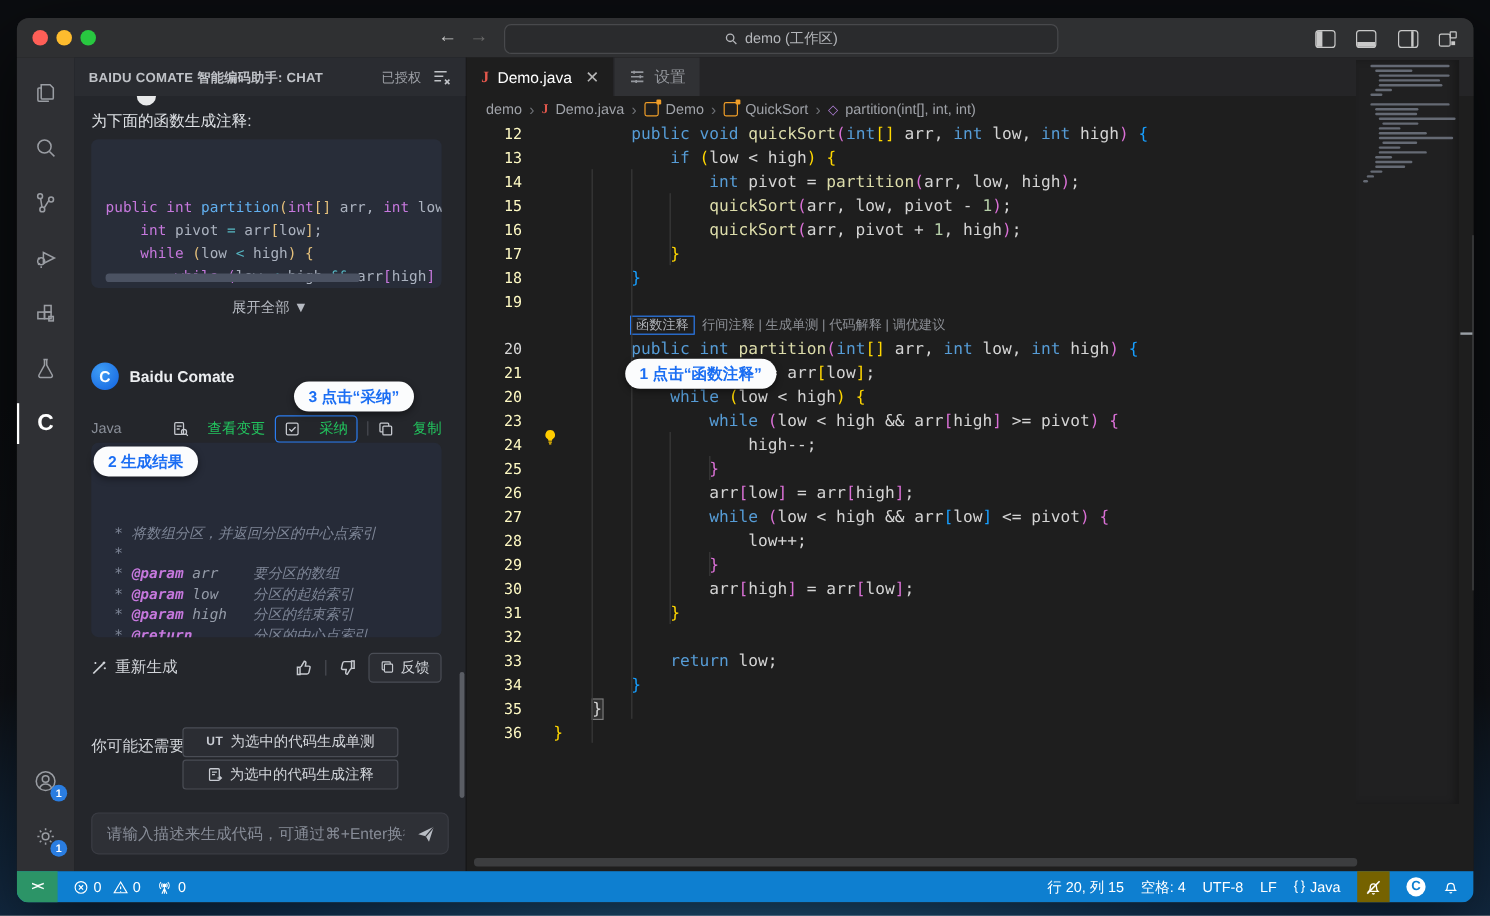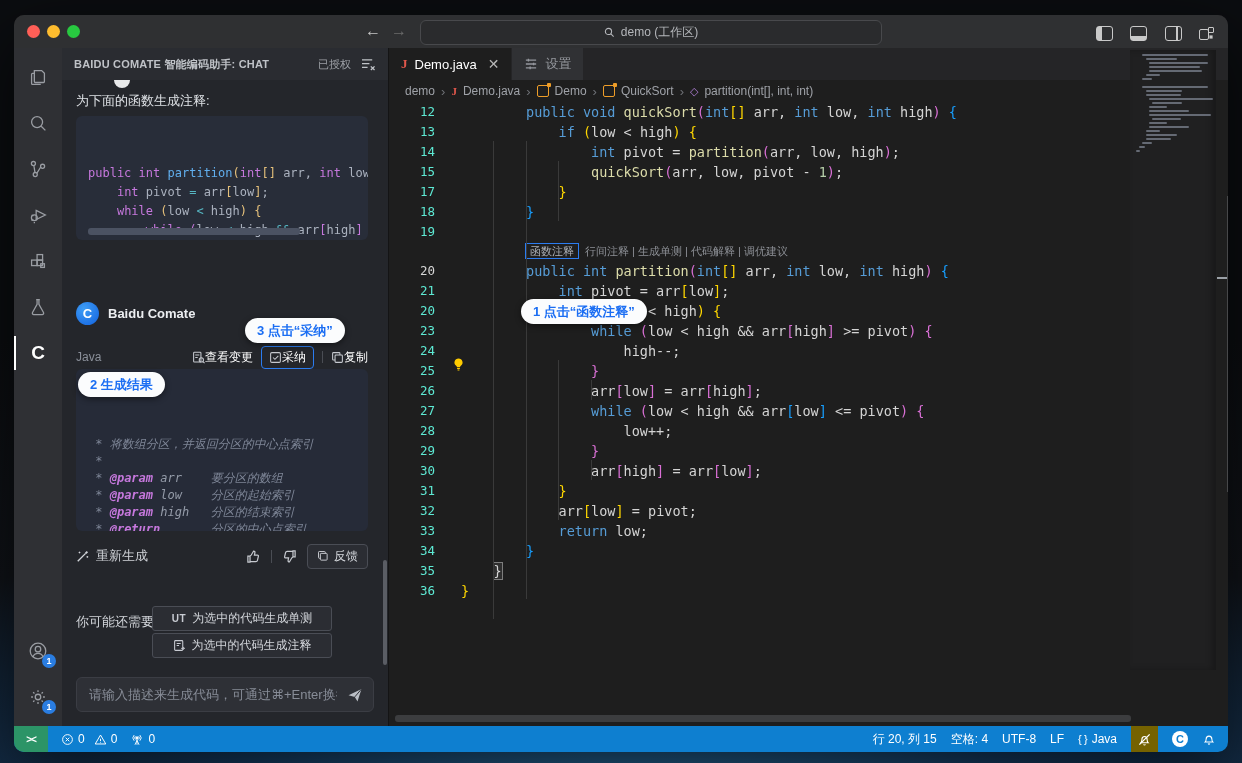--- a/index.html
+++ b/index.html
@@ -59,21 +59,21 @@
   .chat-code .sbar{position:absolute;left:12px;bottom:5px;width:212px;height:7px;background:#4b5262;border-radius:3px;}
   .expand{position:absolute;left:0;top:200px;width:326px;text-align:center;font-size:12px;color:#b6bac2;}
   .comate-row{position:absolute;left:14px;top:254px;display:flex;align-items:center;gap:9px;}
   .comate-logo{width:23px;height:23px;border-radius:50%;background:radial-gradient(circle at 35% 30%, #3e9df5, #1262e0);color:#fff;font-weight:900;font-size:13px;display:flex;align-items:center;justify-content:center;}
   .comate-name{font-size:13px;font-weight:700;color:#eceef1;}
   .callout{position:absolute;background:#fbfcfd;color:#1b6ef3;font-weight:700;font-size:13px;line-height:25px;height:25px;padding:0 12px;border-radius:14px;box-shadow:0 2px 6px rgba(0,0,0,.45);white-space:nowrap;z-index:8;}
   .co3{left:183px;top:270px;}
   .co2{left:16px;top:324px;}
   .result-bar{position:absolute;left:14px;top:297px;width:292px;height:24px;display:flex;align-items:center;box-sizing:border-box;}
   .rb-lang{font-size:12px;color:#8a8f99;flex:1;}
-  .rb-btn{display:flex;align-items:center;gap:0;font-size:12px;color:#ffffff;margin-left:8px;justify-content:flex-end;}
+  .rb-btn{display:flex;align-items:center;gap:16px;font-size:12px;color:#22c55e;margin-left:8px;justify-content:flex-end;}
   .rb-btn svg{stroke:#c6c9cf;fill:none;stroke-width:1.3;}
   .rb-accept{border:1.6px solid #2b7cf0;border-radius:4px;padding:2px 7px;}
   .rb-sep{width:1px;height:12px;background:#4a4d54;margin-left:8px;}
   .result-block{
     position:absolute;left:14px;top:321px;width:292px;height:162px;background:#262b38;border-radius:6px;
     padding:33px 12px 8px 12px;box-sizing:border-box;font-family:"DejaVu Sans Mono",monospace;font-size:12px;line-height:17px;white-space:pre;overflow:hidden;
   }
   .result-foot{position:absolute;left:14px;top:495px;width:292px;height:26px;display:flex;align-items:center;}
   .regen{display:flex;align-items:center;gap:6px;font-size:13px;color:#d2d5da;flex:1;}
   .thumb{color:#c6c9cf;margin-left:10px;display:flex;align-items:center;}
@@ -107,21 +107,21 @@
   .ed-actions{position:absolute;right:14px;top:0;height:32px;display:flex;align-items:center;gap:13px;color:#c3c3c3;}
   .breadcrumb{position:absolute;left:0;top:32px;width:100%;height:22px;display:flex;align-items:center;padding-left:16px;font-size:12px;color:#9fa2a8;gap:6px;box-sizing:border-box;}
   .bc-sep{color:#6e7176;font-size:13px;}
   .class-ic{display:inline-block;width:10px;height:10px;border:1.4px solid #ee9d28;border-radius:2px;position:relative;}
   .class-ic::after{content:"";position:absolute;right:-3px;top:-3px;width:4px;height:4px;background:#ee9d28;border-radius:1px;}
   .method-ic{color:#b180d7;font-size:11px;}
   .code-area{position:absolute;left:0;top:54px;right:12px;bottom:0;overflow:hidden;}
   .lens-row{height:19px;line-height:19px;padding-left:136px;font-size:11px;color:#8d9096;white-space:pre;}
   .lens-box{border:1.4px solid #2b7cf0;padding:1px 4px;margin-right:6px;color:#aeb2b8;}
   .code-row{height:20px;line-height:20px;display:flex;white-space:pre;font-family:"DejaVu Sans Mono",monospace;font-size:13.5px;}
-  .code-row .ln{width:46px;text-align:right;color:#5eead4;font-size:12.5px;flex:none;}
+  .code-row .ln{width:46px;text-align:right;color:#fef9c3;font-size:12.5px;flex:none;}
   .code-row .ln.cur{color:#d7d7d7;}
   .code-row .ct{margin-left:26px;}
   .tk-k{color:#569cd6;} .tk-f{color:#dcdcaa;} .tk-p{color:#d4d4d4;} .tk-o{color:#d4d4d4;}
   .tk-n{color:#b5cea8;} .tk-b1{color:#ffd700;} .tk-b2{color:#da70d6;} .tk-b3{color:#179fff;}
   .tk-m{color:#d4d4d4;outline:1px solid #7d7d7d;background:rgba(100,100,100,.25);}
   .guide{position:absolute;width:1px;background:#3a3a3a;}
   .bulb{position:absolute;left:62px;top:255px;width:15px;height:15px;}
   .callout1{left:132px;top:197px;}
   .minimap{position:absolute;right:12px;top:2px;width:86px;height:620px;background:#202021;box-shadow:-4px 0 6px rgba(0,0,0,.25) inset;}
   .mm-lines{position:absolute;left:6px;top:4px;width:72px;}
@@ -236,20 +236,21 @@
             <path d="M1 2h11M1 6h8M1 10h6" stroke="#c0c3c8" stroke-width="1.4" fill="none"></path>
             <path d="M10.5 9l4 4M14.5 9l-4 4" stroke="#c0c3c8" stroke-width="1.4"></path>
           </svg>
       </div>
       <div class="sb-prompt">为下面的函数生成注释:</div>
 
       <div class="chat-code">
         <div id="snippet-lines"><div><span class="tk-sk">public</span><span class="tk-sp"> </span><span class="tk-sk">int</span><span class="tk-sp"> </span><span class="tk-sf">partition</span><span class="tk-sb">(</span><span class="tk-sk">int</span><span class="tk-sb">[]</span><span class="tk-sp"> arr, </span><span class="tk-sk">int</span><span class="tk-sp"> low,</span></div><div><span class="tk-sp">    </span><span class="tk-sk">int</span><span class="tk-sp"> pivot </span><span class="tk-so">=</span><span class="tk-sp"> arr</span><span class="tk-sb">[</span><span class="tk-sp">low</span><span class="tk-sb">]</span><span class="tk-sp">;</span></div><div><span class="tk-sp">    </span><span class="tk-sk">while</span><span class="tk-sp"> </span><span class="tk-sb">(</span><span class="tk-sp">low </span><span class="tk-so">&lt;</span><span class="tk-sp"> high</span><span class="tk-sb">)</span><span class="tk-sp"> </span><span class="tk-sb">{</span></div><div><span class="tk-sp">        </span><span class="tk-sk">while</span><span class="tk-sp"> </span><span class="tk-sb2">(</span><span class="tk-sp">low </span><span class="tk-so">&lt;</span><span class="tk-sp"> high </span><span class="tk-so">&amp;&amp;</span><span class="tk-sp"> arr</span><span class="tk-sb2">[</span><span class="tk-sp">high</span><span class="tk-sb2">]</span><span class="tk-sp"> </span></div></div>
         <div class="sbar"></div>
       </div>
+      <div class="expand">展开全部 ▼</div>
 
       <div class="comate-row">
         <div class="comate-logo">C</div>
         <div class="comate-name">Baidu Comate</div>
       </div>
 
       <div class="callout co3">3 点击“采纳”</div>
 
       <div class="result-bar">
         <span class="rb-lang">Java</span>
@@ -391,39 +392,40 @@
         <div class="guide" style="left:169px;top:59px;height:60px;"></div>
         <div class="guide" style="left:169px;top:258px;height:160px;"></div>
         <div class="guide" style="left:202px;top:278px;height:20px;"></div>
         <div class="guide" style="left:202px;top:358px;height:20px;"></div>
 
         <div id="code-group-a">
             <div class="code-row"><span class="ln">12</span><span class="ct"><span class="tk-p">        </span><span class="tk-k">public</span><span class="tk-p"> </span><span class="tk-k">void</span><span class="tk-p"> </span><span class="tk-f">quickSort</span><span class="tk-b2">(</span><span class="tk-k">int</span><span class="tk-b1">[]</span><span class="tk-p"> arr, </span><span class="tk-k">int</span><span class="tk-p"> low, </span><span class="tk-k">int</span><span class="tk-p"> high</span><span class="tk-b2">)</span><span class="tk-p"> </span><span class="tk-b3">{</span></span></div>
             <div class="code-row"><span class="ln">13</span><span class="ct"><span class="tk-p">            </span><span class="tk-k">if</span><span class="tk-p"> </span><span class="tk-b1">(</span><span class="tk-p">low </span><span class="tk-o">&lt;</span><span class="tk-p"> high</span><span class="tk-b1">)</span><span class="tk-p"> </span><span class="tk-b1">{</span></span></div>
             <div class="code-row"><span class="ln">14</span><span class="ct"><span class="tk-p">                </span><span class="tk-k">int</span><span class="tk-p"> pivot </span><span class="tk-o">=</span><span class="tk-p"> </span><span class="tk-f">partition</span><span class="tk-b2">(</span><span class="tk-p">arr, low, high</span><span class="tk-b2">)</span><span class="tk-p">;</span></span></div>
             <div class="code-row"><span class="ln">15</span><span class="ct"><span class="tk-p">                </span><span class="tk-f">quickSort</span><span class="tk-b2">(</span><span class="tk-p">arr, low, pivot </span><span class="tk-o">-</span><span class="tk-p"> </span><span class="tk-n">1</span><span class="tk-b2">)</span><span class="tk-p">;</span></span></div>
+            <div class="code-row"><span class="ln">16</span><span class="ct"><span class="tk-p">                </span><span class="tk-f">quickSort</span><span class="tk-b2">(</span><span class="tk-p">arr, pivot </span><span class="tk-o">+</span><span class="tk-p"> </span><span class="tk-n">1</span><span class="tk-p">, high</span><span class="tk-b2">)</span><span class="tk-p">;</span></span></div>
             <div class="code-row"><span class="ln">17</span><span class="ct"><span class="tk-p">            </span><span class="tk-b1">}</span></span></div>
             <div class="code-row"><span class="ln">18</span><span class="ct"><span class="tk-p">        </span><span class="tk-b3">}</span></span></div>
             <div class="code-row"><span class="ln">19</span><span class="ct"></span></div>
           </div>
         <div class="lens-row" id="lens-b"><span class="lens-box">函数注释</span>行间注释 | 生成单测 | 代码解释 | 调优建议</div>
         <div id="code-group-b">
             <div class="code-row"><span class="ln cur">20</span><span class="ct"><span class="tk-p">        </span><span class="tk-k">public</span><span class="tk-p"> </span><span class="tk-k">int</span><span class="tk-p"> </span><span class="tk-f">partition</span><span class="tk-b2">(</span><span class="tk-k">int</span><span class="tk-b1">[]</span><span class="tk-p"> arr, </span><span class="tk-k">int</span><span class="tk-p"> low, </span><span class="tk-k">int</span><span class="tk-p"> high</span><span class="tk-b2">)</span><span class="tk-p"> </span><span class="tk-b3">{</span></span></div>
             <div class="code-row"><span class="ln">21</span><span class="ct"><span class="tk-p">            </span><span class="tk-k">int</span><span class="tk-p"> pivot </span><span class="tk-o">=</span><span class="tk-p"> arr</span><span class="tk-b1">[</span><span class="tk-p">low</span><span class="tk-b1">]</span><span class="tk-p">;</span></span></div>
             <div class="code-row"><span class="ln">20</span><span class="ct"><span class="tk-p">            </span><span class="tk-k">while</span><span class="tk-p"> </span><span class="tk-b1">(</span><span class="tk-p">low </span><span class="tk-o">&lt;</span><span class="tk-p"> high</span><span class="tk-b1">)</span><span class="tk-p"> </span><span class="tk-b1">{</span></span></div>
             <div class="code-row"><span class="ln">23</span><span class="ct"><span class="tk-p">                </span><span class="tk-k">while</span><span class="tk-p"> </span><span class="tk-b2">(</span><span class="tk-p">low </span><span class="tk-o">&lt;</span><span class="tk-p"> high </span><span class="tk-o">&amp;&amp;</span><span class="tk-p"> arr</span><span class="tk-b2">[</span><span class="tk-p">high</span><span class="tk-b2">]</span><span class="tk-p"> </span><span class="tk-o">&gt;=</span><span class="tk-p"> pivot</span><span class="tk-b2">)</span><span class="tk-p"> </span><span class="tk-b2">{</span></span></div>
             <div class="code-row"><span class="ln">24</span><span class="ct"><span class="tk-p">                    high</span><span class="tk-o">--</span><span class="tk-p">;</span></span></div>
             <div class="code-row"><span class="ln">25</span><span class="ct"><span class="tk-p">                </span><span class="tk-b2">}</span></span></div>
             <div class="code-row"><span class="ln">26</span><span class="ct"><span class="tk-p">                arr</span><span class="tk-b2">[</span><span class="tk-p">low</span><span class="tk-b2">]</span><span class="tk-p"> </span><span class="tk-o">=</span><span class="tk-p"> arr</span><span class="tk-b2">[</span><span class="tk-p">high</span><span class="tk-b2">]</span><span class="tk-p">;</span></span></div>
             <div class="code-row"><span class="ln">27</span><span class="ct"><span class="tk-p">                </span><span class="tk-k">while</span><span class="tk-p"> </span><span class="tk-b2">(</span><span class="tk-p">low </span><span class="tk-o">&lt;</span><span class="tk-p"> high </span><span class="tk-o">&amp;&amp;</span><span class="tk-p"> arr</span><span class="tk-b3">[</span><span class="tk-p">low</span><span class="tk-b3">]</span><span class="tk-p"> </span><span class="tk-o">&lt;=</span><span class="tk-p"> pivot</span><span class="tk-b2">)</span><span class="tk-p"> </span><span class="tk-b2">{</span></span></div>
             <div class="code-row"><span class="ln">28</span><span class="ct"><span class="tk-p">                    low</span><span class="tk-o">++</span><span class="tk-p">;</span></span></div>
             <div class="code-row"><span class="ln">29</span><span class="ct"><span class="tk-p">                </span><span class="tk-b2">}</span></span></div>
             <div class="code-row"><span class="ln">30</span><span class="ct"><span class="tk-p">                arr</span><span class="tk-b2">[</span><span class="tk-p">high</span><span class="tk-b2">]</span><span class="tk-p"> </span><span class="tk-o">=</span><span class="tk-p"> arr</span><span class="tk-b2">[</span><span class="tk-p">low</span><span class="tk-b2">]</span><span class="tk-p">;</span></span></div>
             <div class="code-row"><span class="ln">31</span><span class="ct"><span class="tk-p">            </span><span class="tk-b1">}</span></span></div>
-            <div class="code-row"><span class="ln">32</span><span class="ct"><span class="tk-p">            arr</span><span class="tk-b1">[</span><span class="tk-p">low</span><span class="tk-b1">]</span><span class="tk-p"> </span><span class="tk-o">=</span><span class="tk-p"> pivot;</span></span></div>
+            <div class="code-row"><span class="ln">32</span></div>
             <div class="code-row"><span class="ln">33</span><span class="ct"><span class="tk-p">            </span><span class="tk-k">return</span><span class="tk-p"> low;</span></span></div>
             <div class="code-row"><span class="ln">34</span><span class="ct"><span class="tk-p">        </span><span class="tk-b3">}</span></span></div>
             <div class="code-row"><span class="ln">35</span><span class="ct"><span class="tk-p">    </span><span class="tk-m">}</span></span></div>
             <div class="code-row"><span class="ln">36</span><span class="ct"><span class="tk-b1">}</span></span></div>
           </div>
 
         <svg class="bulb" viewBox="0 0 16 16">
             <path d="M8 1.5a4.3 4.3 0 0 0-2.5 7.8c.6.5.9 1 .9 1.7h3.2c0-.7.3-1.2.9-1.7A4.3 4.3 0 0 0 8 1.5z" fill="#fc0"></path>
             <path d="M6.5 12.2h3M7 13.8h2" stroke="#fc0" stroke-width="1.2"></path>
           </svg>

